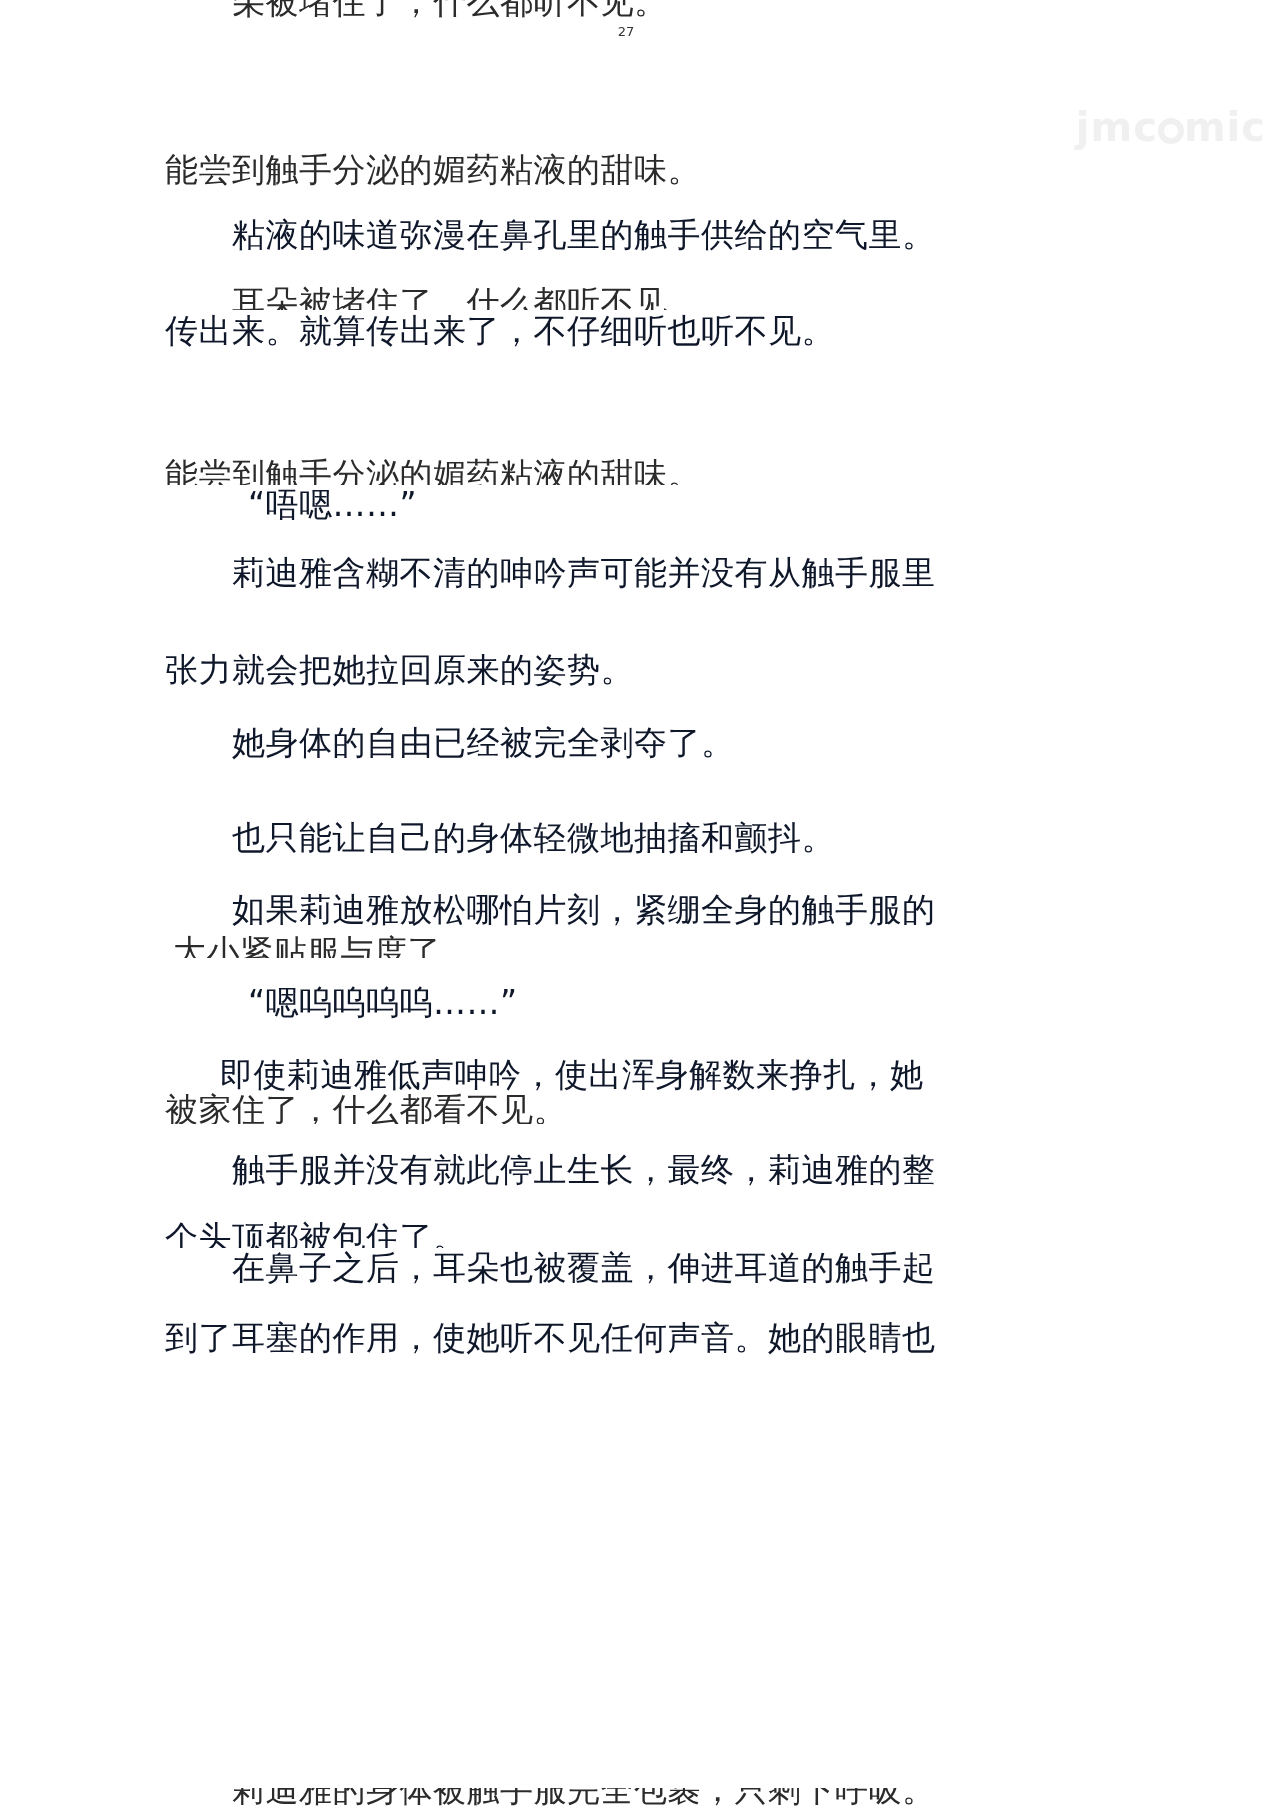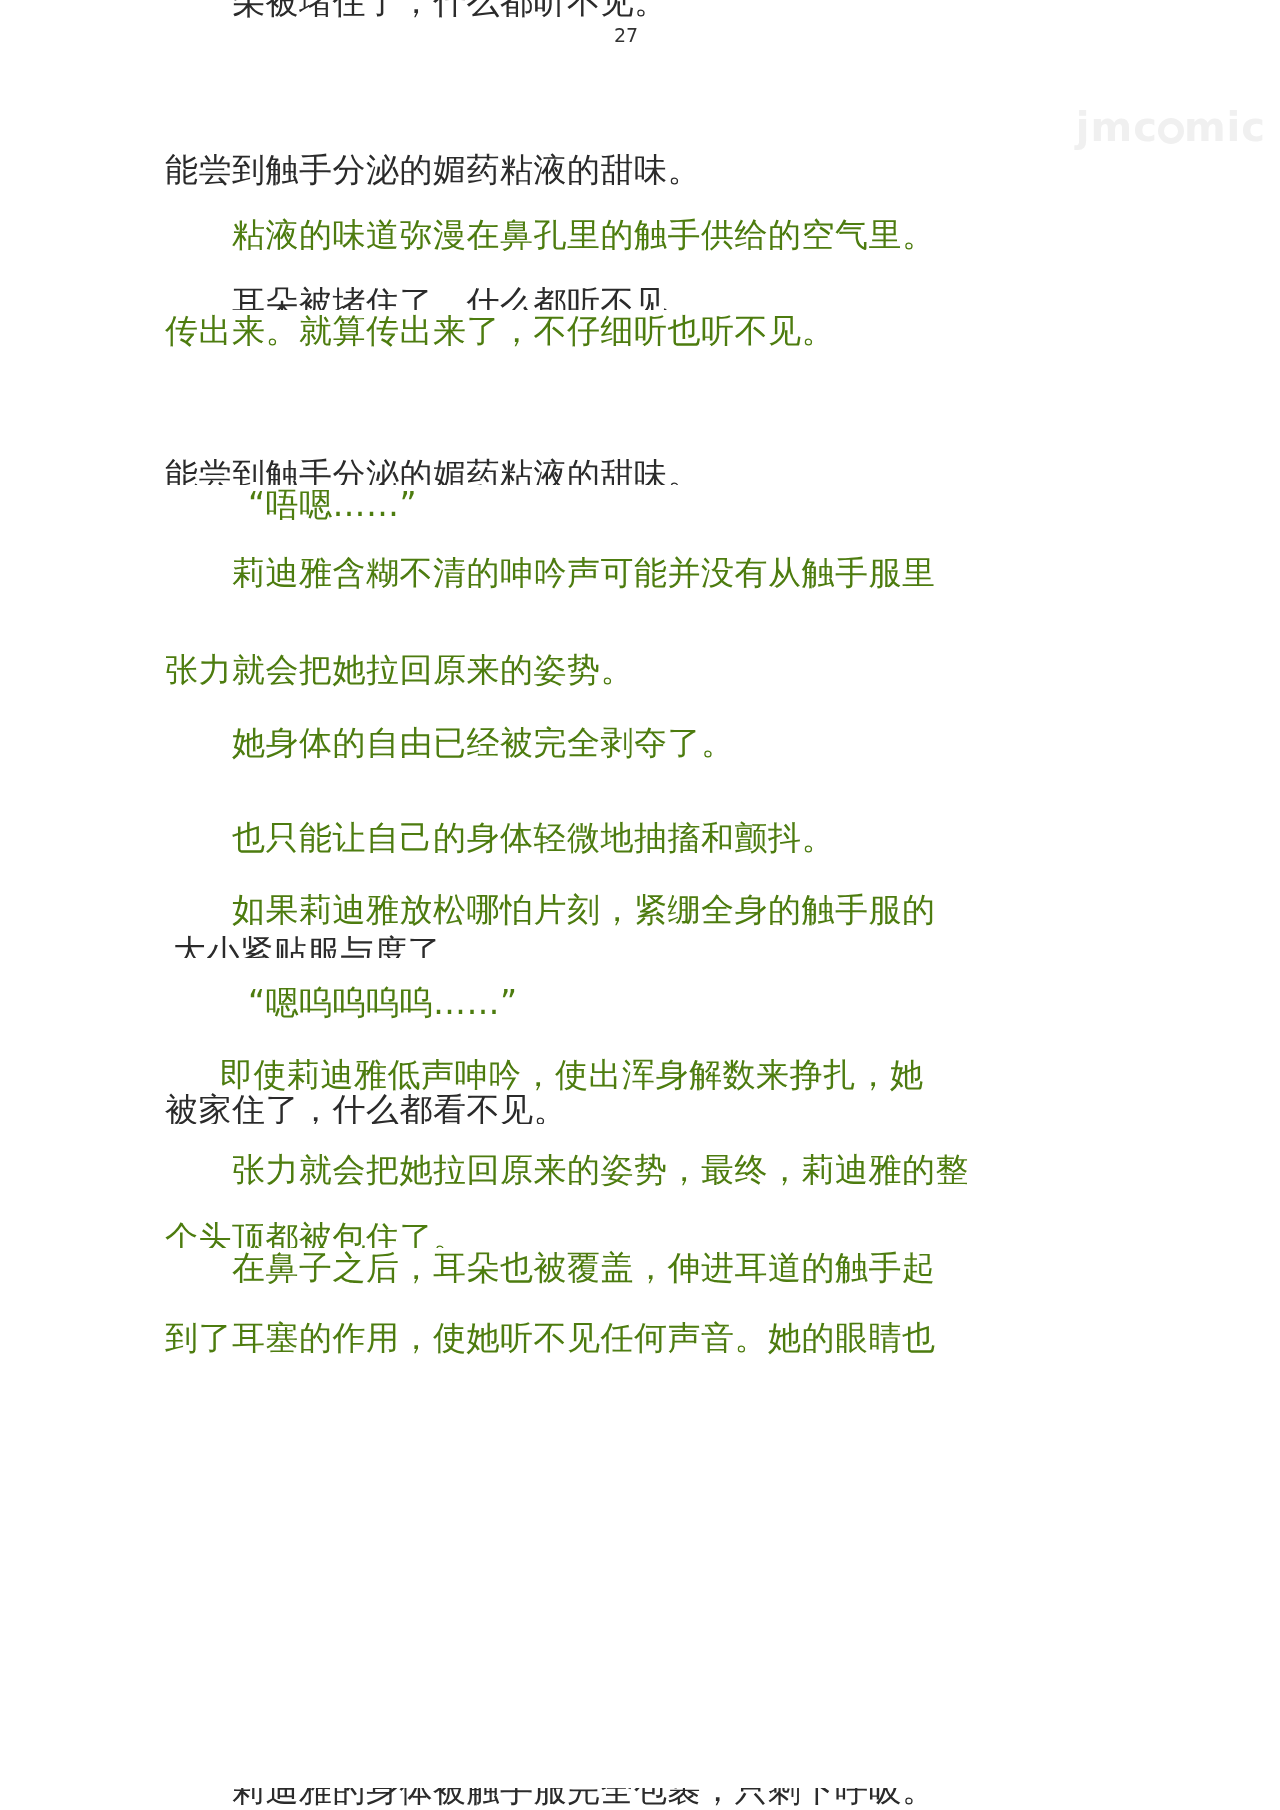--- a/index.html
+++ b/index.html
@@ -16,21 +16,21 @@
     font-family: "DejaVu Sans", "Liberation Sans", sans-serif;
     color: #1a1a1a;
   }
   
   .page-number {
     position: absolute;
     top: 24px;
     left: 0;
     width: 1252px;
     text-align: center;
-    font-size: 19px;
+    font-size: 13px;
     color: #333;
   }
   
   .watermark {
     position: absolute;
     top: 104px;
     right: 14px;
     font-size: 40px;
     font-weight: bold;
     letter-spacing: 1px;
@@ -47,21 +47,21 @@
     vertical-align: -3px;
     box-sizing: border-box;
   }
   
   .ln {
     position: absolute;
     font-size: 33px;
     line-height: 40px;
     letter-spacing: 0.5px;
     white-space: nowrap;
-    color: #4d7c0f;
+    color: #0f172a;
   }
   .ln.faint {
     color: #2b2b2b;
   }
   .clipbox {
     position: absolute;
     overflow: hidden;
   }
 </style>
 </head>
@@ -103,21 +103,21 @@
     <div class="ln faint" style="left:165px; top:0px;margin-left:8px;">大小紧贴服与度了。</div>
   </div>
 
   <div class="ln" style="left:248px; top:983px;">“嗯呜呜呜呜……”</div>
   <div class="ln" style="left:220px; top:1055px;">即使莉迪雅低声呻吟，使出浑身解数来挣扎，她</div>
 
   <div class="clipbox" style="left:0; top:1090px; width:1280px; height:34px;">
     <div class="ln faint" style="left:165px; top:0px;">被家住了，什么都看不见。</div>
   </div>
 
-  <div class="ln" style="left:232px; top:1150px;">张力就会把她拉回原来的姿势，最终，莉迪雅的整</div>
+  <div class="ln" style="left:232px; top:1150px;">触手服并没有就此停止生长，最终，莉迪雅的整</div>
 
   <div class="clipbox" style="left:0; top:1218px; width:1280px; height:30px;padding-left:48px;">
     <div class="ln" style="left:165px; top:0px;">个头顶都被包住了。</div>
   </div>
 
   <div class="ln" style="left:232px; top:1248px;">在鼻子之后，耳朵也被覆盖，伸进耳道的触手起</div>
   <div class="ln" style="left:165px; top:1318px;">到了耳塞的作用，使她听不见任何声音。她的眼睛也</div>
 
 
   <div class="clipbox" style="left:0; top:1788px; width:1276px; height:22px;padding-left:44px;">

